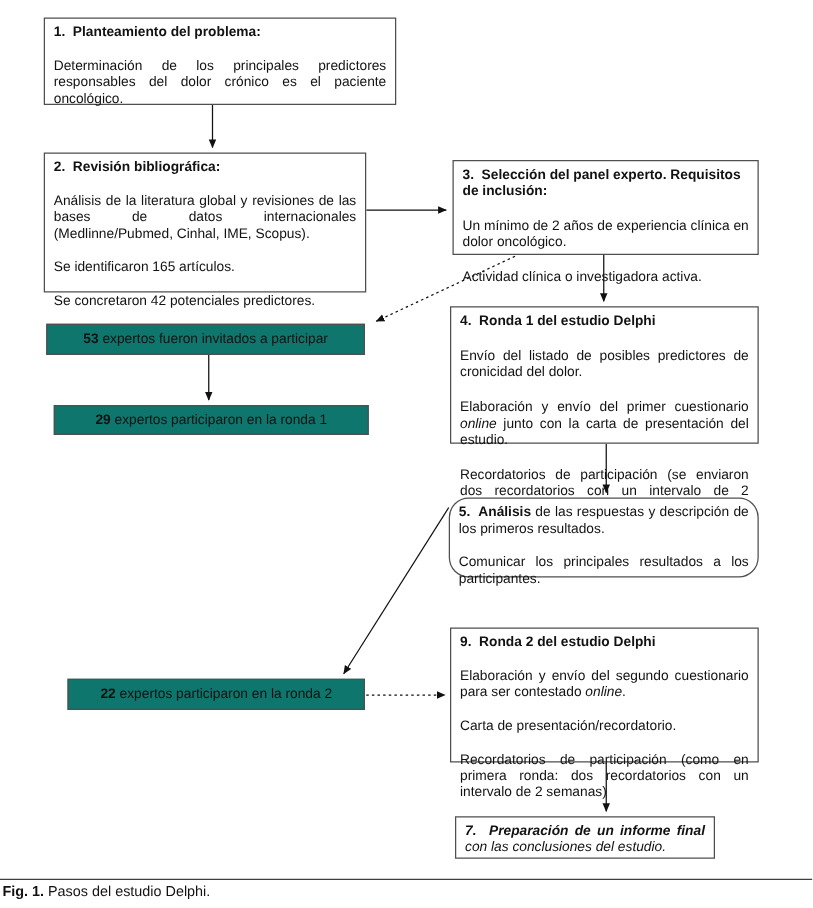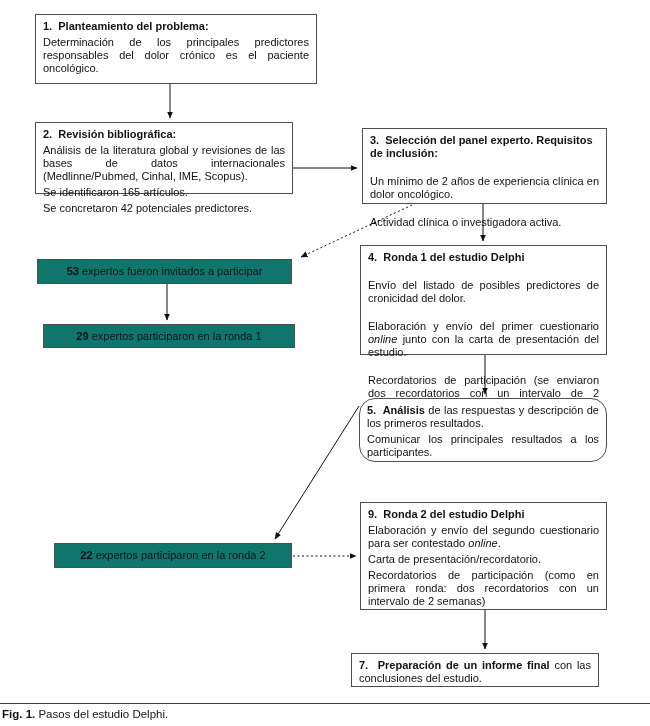--- a/index.html
+++ b/index.html
@@ -7,21 +7,21 @@
     position:relative;width:650px;height:726px;background:#ffffff;
     font-family:"Liberation Sans","DejaVu Sans",sans-serif;
     color:#121212;font-size:11px;line-height:13px;overflow:hidden;
   }
   .connectors{position:absolute;left:0;top:0;width:650px;height:726px;}
   .box{
     position:absolute;background:#ffffff;border:1px solid #4f4f4f;
     padding:5px 7px 3px 7px;box-sizing:border-box;
   }
   .box p{margin:0;text-align:justify;}
-  .box p + p{margin-top:3px;}
+  .box p + p{margin-top:14px;}
   .box p.tight{margin-top:15px;}
   .hdr{font-weight:bold;white-space:pre-wrap;text-align:left !important;margin-bottom:2px !important;}
   .lead{font-weight:bold;white-space:pre-wrap;}
   .i{font-style:italic;}
   .stat{
     position:absolute;background:#0f766e;border:1px solid #4f4f4f;
     display:flex;align-items:center;justify-content:center;
     box-sizing:border-box;text-align:center;
   }
   .stat b{font-weight:bold;}
@@ -49,21 +49,21 @@
     <line x1="359" y1="406" x2="275" y2="539" stroke="#111111" stroke-width="1" marker-end="url(#ah)"></line>
     <line x1="293" y1="556" x2="356" y2="556" stroke="#111111" stroke-width="1" stroke-dasharray="2 2.5" marker-end="url(#ah)"></line>
     <line x1="485" y1="610" x2="485" y2="649" stroke="#111111" stroke-width="1" marker-end="url(#ah)"></line>
   </svg>
 
   <div class="box" style="left:35px;top:14px;width:282px;height:70px;">
     <p class="hdr">1.  Planteamiento del problema:</p>
     <p>Determinación de los principales predictores responsables del dolor crónico es el paciente oncológico.</p>
   </div>
 
-  <div class="box" style="left:35px;top:122px;width:258px;height:72px;">
+  <div class="box" style="left:35px;top:122px;width:258px;height:112px;">
     <p class="hdr">2.  Revisión bibliográfica:</p>
     <p>Análisis de la literatura global y revisiones de las bases de datos internacionales (Medlinne/Pubmed, Cinhal, IME, Scopus).</p>
     <p>Se identificaron 165 artículos.</p>
     <p>Se concretaron 42 potenciales predictores.</p>
   </div>
 
   <div class="box" style="left:362px;top:128px;width:245px;height:76px;">
     <p class="hdr">3.  Selección del panel experto. Requisitos de inclusión:</p>
     <p class="tight">Un mínimo de 2 años de experiencia clínica en dolor oncológico.</p>
     <p class="tight">Actividad clínica o investigadora activa.</p>
@@ -93,21 +93,21 @@
     <p class="hdr">9.  Ronda 2 del estudio Delphi</p>
     <p><span>Elaboración y envío del segundo cuestionario para ser contestado </span><span class="i">online</span><span>.</span></p>
     <p>Carta de presentación/recordatorio.</p>
     <p>Recordatorios de participación (como en primera ronda: dos recordatorios con un intervalo de 2 semanas)</p>
   </div>
 
   <div class="stat" style="left:54px;top:543px;width:238px;height:25px;">
     <span><b>22</b><span> expertos participaron en la ronda 2</span></span>
   </div>
 
-  <div class="box" style="left:351px;top:653px;width:248px;height:34px;">
+  <div class="box" style="left:364px;top:653px;width:208px;height:34px;font-style:italic;">
     <p><span class="lead">7.  Preparación de un informe final</span><span> con las conclusiones del estudio.</span></p>
   </div>
 
   <div class="rule"></div>
 
   <div class="caption">
     <b>Fig. 1.</b><span> Pasos del estudio Delphi.</span>
   </div>
 
 </div>

